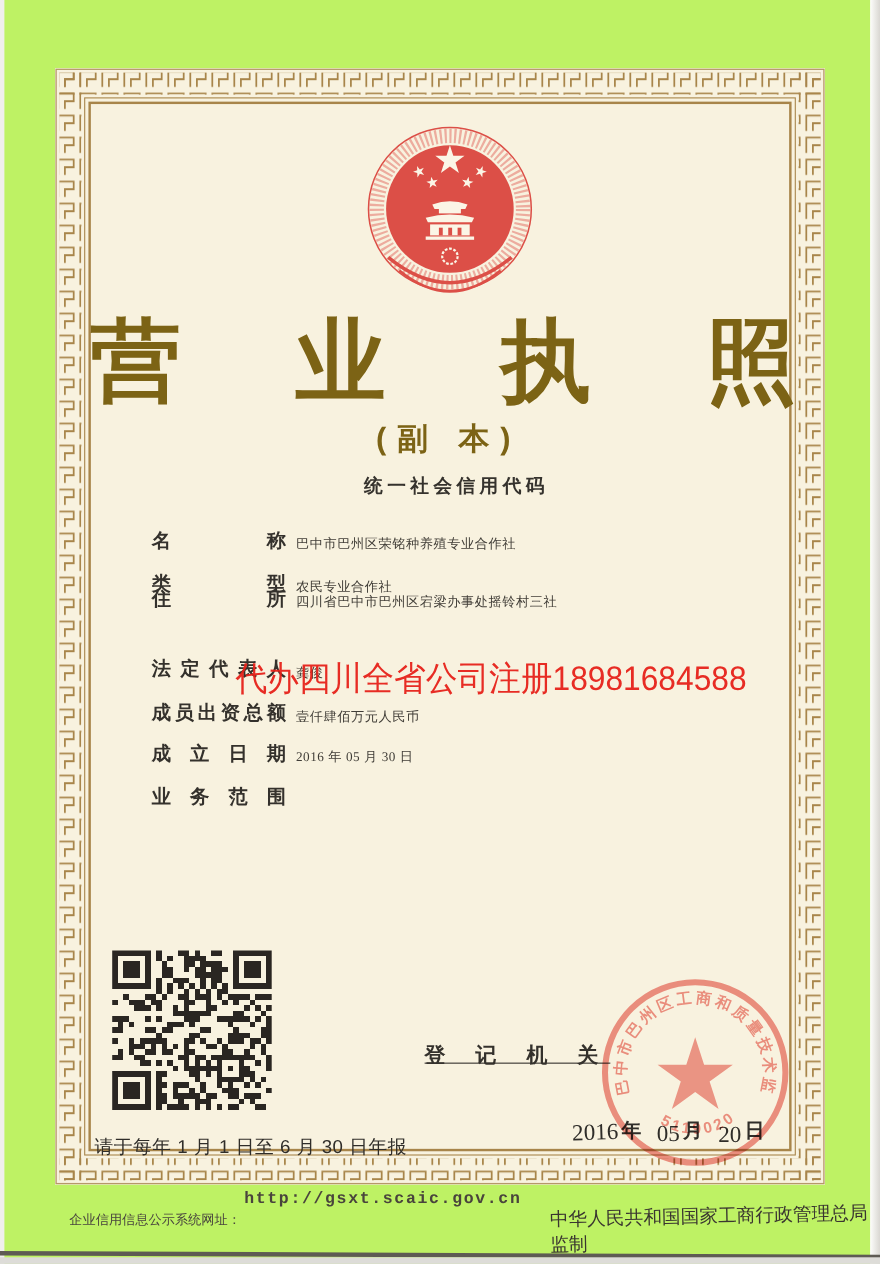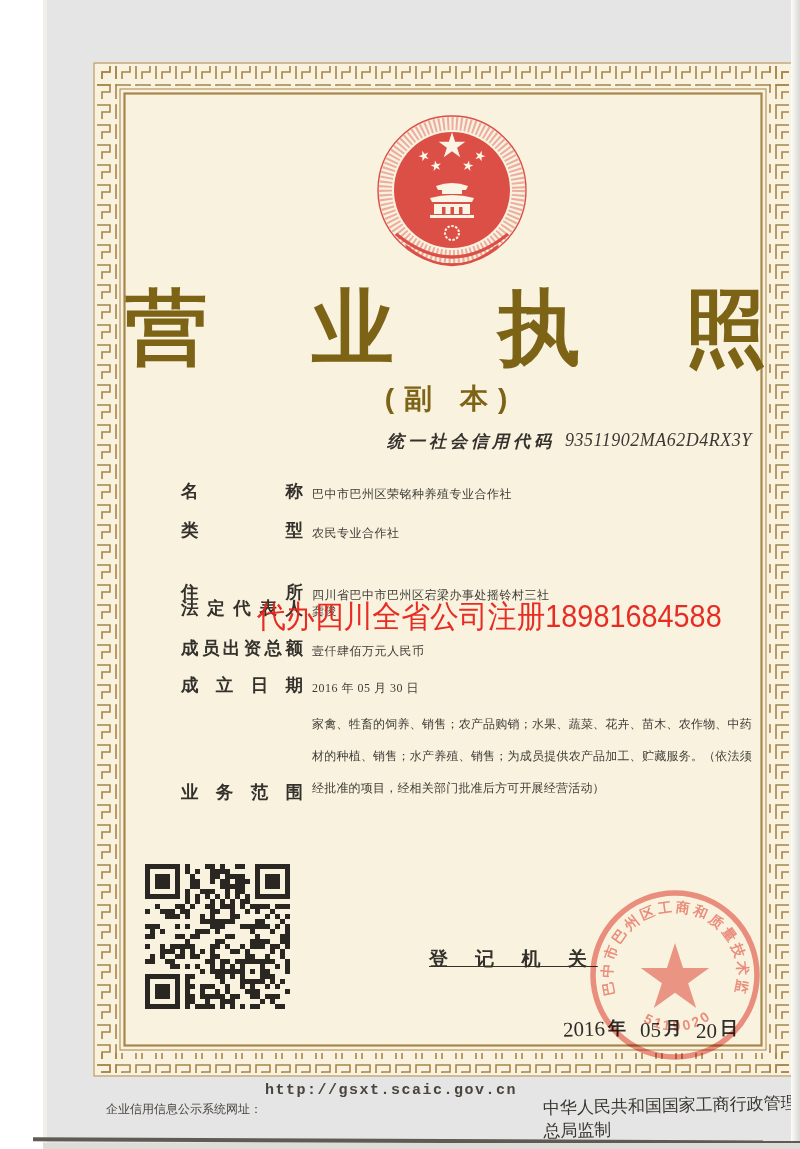--- a/index.html
+++ b/index.html
@@ -1,37 +1,37 @@
 <!DOCTYPE html>
 <html><head>
 <meta charset="utf-8">
 <style>
   html,body{margin:0;padding:0;}
   body{width:800px;height:1149px;background:#ffffff;position:relative;overflow:hidden;
        font-family:"Liberation Sans",sans-serif;}
-  .scan{position:absolute;inset:0;background:#e5e5e5;margin-left:43px;}
+  .scan{position:absolute;inset:0;background:#bef264;}
   .edge-right{position:absolute;top:0;right:0;width:9px;height:100%;
     background:linear-gradient(to right,#fdfdfb,#d9d7d2);}
   .edge-left{position:absolute;top:0;left:0;width:4px;height:100%;background:#f0efec;}
   .edge-bottom-line{position:absolute;left:-10px;top:1139px;width:820px;height:4px;
     background:#5e5b54;transform:rotate(0.25deg);}
   .edge-bottom{position:absolute;left:0;top:1143px;width:100%;height:6px;background:#dddcd8;}
 
   .frame{position:absolute;left:50px;top:62px;width:700px;height:1015px;background:#f8f2df;}
   .frame svg{position:absolute;left:0;top:0;}
 
   .emblem{position:absolute;left:333px;top:112px;width:152px;height:166px;}
 
   .cert-title{position:absolute;left:0;top:274px;width:800px;text-align:center;
     font-size:82px;font-weight:900;color:#7c6315;letter-spacing:38px;margin-left:22px;
     font-family:"DejaVu Sans",sans-serif;}
   .cert-sub{position:absolute;left:0;top:380px;width:800px;text-align:center;
     font-size:28px;font-weight:700;color:#7c6315;letter-spacing:10px;margin-left:8px;}
 
-  .credit-row{position:absolute;left:344px;top:430px;display:flex;align-items:flex-start;font-style:italic;}
+  .credit-row{position:absolute;left:331px;top:430px;display:flex;align-items:center;}
   .credit-label{font-size:17px;font-weight:700;color:#35322d;letter-spacing:4px;}
   .credit-code{font-family:"Liberation Serif",serif;font-size:18px;color:#3c3934;
     margin-left:10px;letter-spacing:0.5px;}
 
   .fields{position:absolute;left:138px;top:0;width:600px;}
   .field-row{position:absolute;display:flex;align-items:flex-end;}
   .f-label{display:inline-block;width:122px;font-size:17.5px;font-weight:700;color:#34312c;
     text-align:justify;text-align-last:justify;flex:0 0 122px;}
   .f-value{font-family:"Liberation Serif",serif;font-size:12px;color:#403d37;
     margin-left:9px;letter-spacing:0.5px;white-space:nowrap;}
@@ -112,51 +112,49 @@
     <circle cx="76" cy="121" r="7" fill="none" stroke="#fbf5e6" stroke-width="2" stroke-dasharray="2.5,1.5"></circle>
     <path d="M20,122 Q76,168 132,122" fill="none" stroke="#dc4f47" stroke-width="3.2"></path>
     <path d="M30,134 Q76,172 122,134" fill="none" stroke="#dc4f47" stroke-width="2.4"></path>
   </svg>
 
   <div class="cert-title">营 业 执 照</div>
   <div class="cert-sub">(副 本)</div>
 
   <div class="credit-row">
     <span class="credit-label">统一社会信用代码</span>
-    <span class="credit-code">93511902MA62D4RX3Y</span>
   </div>
 
   <div class="fields">
     <div class="field-row" style="top:479px">
       <span class="f-label">名称</span>
       <span class="f-value">巴中市巴州区荣铭种养殖专业合作社</span>
     </div>
     <div class="field-row" style="top:518px">
       <span class="f-label">类型</span>
       <span class="f-value">农民专业合作社</span>
     </div>
-    <div class="field-row" style="top:580px">
+    <div class="field-row" style="top:532px">
       <span class="f-label">住所</span>
       <span class="f-value">四川省巴中市巴州区宕梁办事处摇铃村三社</span>
     </div>
     <div class="field-row" style="top:596px">
       <span class="f-label">法定代表人</span>
       <span class="f-value">龚俊</span>
     </div>
     <div class="field-row" style="top:636px">
       <span class="f-label">成员出资总额</span>
       <span class="f-value">壹仟肆佰万元人民币</span>
     </div>
     <div class="field-row" style="top:673px">
       <span class="f-label">成立日期</span>
       <span class="f-value">2016 年 05 月 30 日</span>
     </div>
     <div class="field-row" style="top:712px">
       <span class="f-label">业务范围</span>
-      <span class="f-value scope">家禽、牲畜的饲养、销售；农产品购销；水果、蔬菜、花卉、苗木、农作物、中药材的种植、销售；水产养殖、销售；为成员提供农产品加工、贮藏服务。（依法须经批准的项目，经相关部门批准后方可开展经营活动）</span>
     </div>
   </div>
 
   <div class="watermark">代办四川全省公司注册18981684588</div>
 
   <svg class="qr" viewBox="0 0 145 145" shape-rendering="crispEdges">
       <rect x="0" y="0" width="5" height="5" fill="#2a2622"></rect>
       <rect x="5" y="0" width="5" height="5" fill="#2a2622"></rect>
       <rect x="10" y="0" width="5" height="5" fill="#2a2622"></rect>
       <rect x="15" y="0" width="5" height="5" fill="#2a2622"></rect>
@@ -577,20 +575,21 @@
     <circle cx="95" cy="95" r="82" fill="none" stroke="#ed7a71" stroke-width="5.5"></circle>
     <polygon fill="#ee837b" points="95.0,63.0 103.1,87.9 129.2,87.9 108.1,103.2 116.2,128.1 95.0,112.8 73.8,128.1 81.9,103.2 60.8,87.9 86.9,87.9"></polygon>
     <text fill="#ed7a71">
       <textPath href="#sealArc" startOffset="2">巴中市巴州区工商和质量技术监督管理局</textPath>
     </text>
     <text fill="#ed7a71" class="seal-num-t">
       <textPath href="#sealNumArc" startOffset="6">5119020002</textPath>
     </text>
   </svg>
 
+  <div class="annual-note">请于每年 1 月 1 日至 6 月 30 日年报</div>
 
   <div class="footer-url">http://gsxt.scaic.gov.cn</div>
   <div class="footer-left">企业信用信息公示系统网址：</div>
   <div class="footer-right">中华人民共和国国家工商行政管理总局监制</div>
 
   <div class="edge-left"></div>
   <div class="edge-right"></div>
   <div class="edge-bottom-line"></div>
   <div class="edge-bottom"></div>
 </div>

